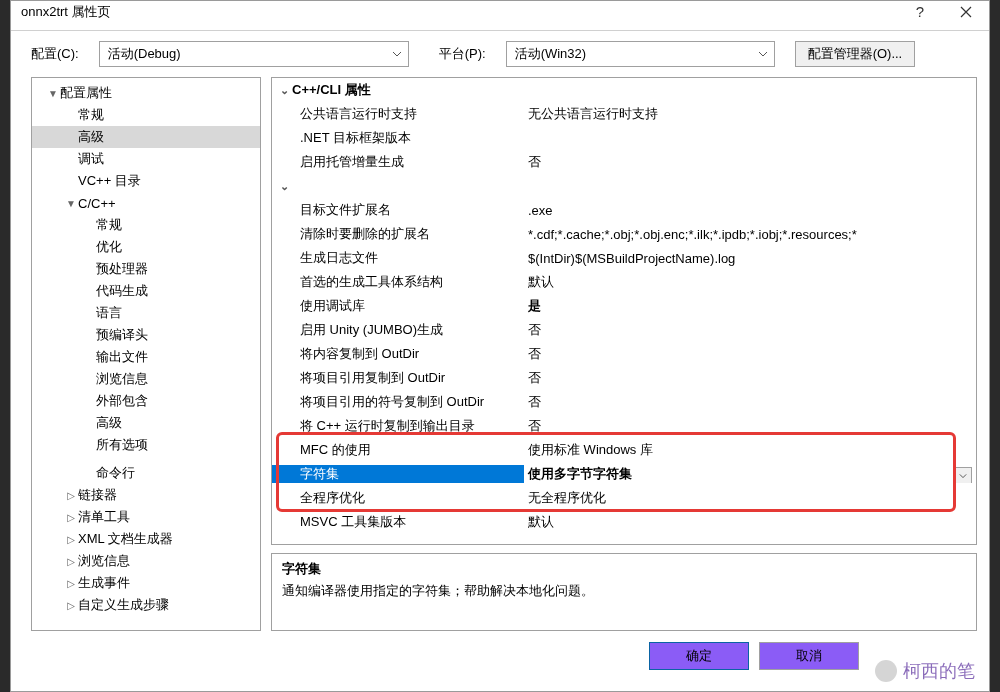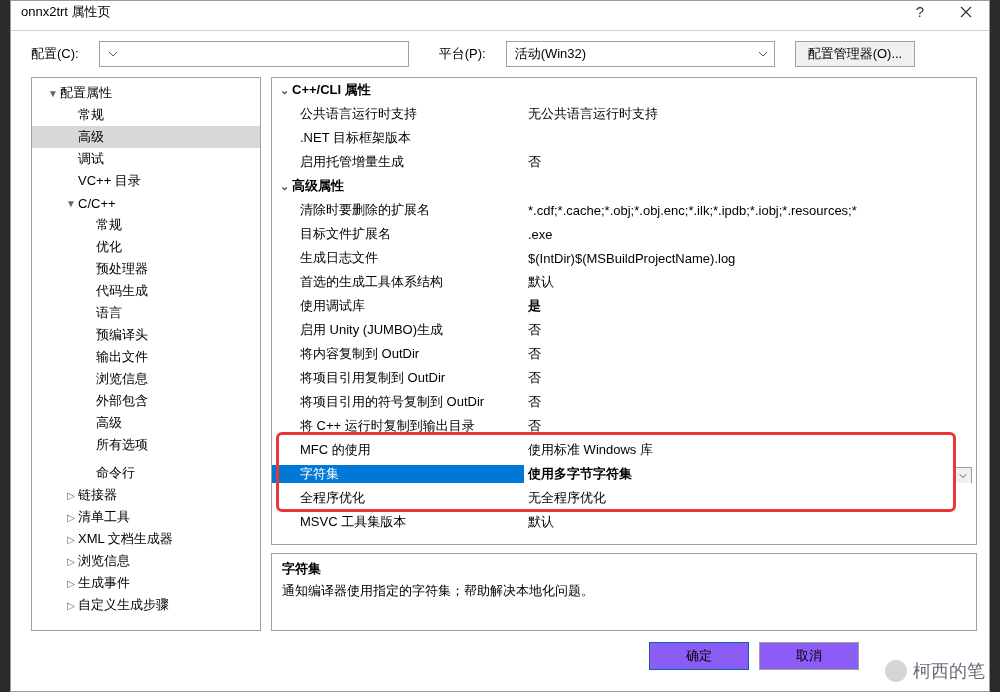--- a/index.html
+++ b/index.html
@@ -35,21 +35,21 @@
   .prop-row.selected { }
   .prop-row.selected .key { background: #0078d7; color: #fff; }
   .prop-row.selected .val { position: relative; }
   .prop-row .dd { position: absolute; right: 4px; top: 2px; width: 18px; height: 18px; border: 1px solid #a0a0a0; background: #f0f0f0; display: flex; align-items: center; justify-content: center; }
   .highlight-box { position: absolute; border: 3px solid #e53935; border-radius: 6px; pointer-events: none; }
   .helppanel { height: 78px; border: 1px solid #a0a0a0; padding: 6px 10px; font-size: 13px; }
   .helppanel .h-title { font-weight: bold; margin-bottom: 4px; }
   .footer { height: 50px; display: flex; align-items: center; justify-content: flex-end; padding: 0 20px; gap: 10px; }
   .footer .btn2 { width: 100px; height: 28px; border: 1px solid #a0a0a0; background: #8b5cf6; display: flex; align-items: center; justify-content: center; font-size: 13px; }
   .footer .btn2.primary { border: 1px solid #0a64a4; }
-  .watermark { position: absolute; right: 4px; bottom: 8px; display: flex; align-items: center; gap: 6px; color: #0f172a; font-size: 18px; opacity: 0.65; pointer-events: none; }
+  .watermark { position: absolute; right: 14px; bottom: 8px; display: flex; align-items: center; gap: 6px; color: #4c1d95; font-size: 18px; opacity: 0.65; pointer-events: none; }
   .watermark .wm-circle { width: 22px; height: 22px; border-radius: 50%; background: #bfbfbf; }
   .treepanel::-webkit-scrollbar, .propgrid-inner::-webkit-scrollbar { width: 16px; }
   .treepanel::-webkit-scrollbar-thumb, .propgrid-inner::-webkit-scrollbar-thumb { background: #c8c8c8; border: 1px solid #a8a8a8; }
   .treepanel::-webkit-scrollbar-track, .propgrid-inner::-webkit-scrollbar-track { background: #f0f0f0; }
 </style>
 </head>
 <body>
 
 <div class="dialog">
   <div class="titlebar">
@@ -59,20 +59,21 @@
     <div class="tb-btn close">
       <svg viewBox="0 0 12 12">
           <path d="M1 1 L11 11 M11 1 L1 11" stroke="#333" stroke-width="1.2" fill="none"></path>
         </svg>
     </div>
   </div>
 
   <div class="toprow">
     <label>配置(C):</label>
     <div class="combo" style="width:310px">
+      <span>活动(Debug)</span>
       <svg viewBox="0 0 10 10">
           <path d="M1 3 L5 7 L9 3" stroke="#555" fill="none"></path>
         </svg>
     </div>
     <label style="margin-left:10px">平台(P):</label>
     <div class="combo" style="width:269px">
       <span>活动(Win32)</span>
       <svg viewBox="0 0 10 10">
           <path d="M1 3 L5 7 L9 3" stroke="#555" fill="none"></path>
         </svg>
@@ -195,29 +196,28 @@
             <div class="prop-row">
               <span class="key">.NET 目标框架版本</span>
               <span class="val"></span>
             </div>
             <div class="prop-row">
               <span class="key">启用托管增量生成</span>
               <span class="val">否</span>
             </div>
             <div class="prop-row cat">
               <span class="exp">⌄</span>
-              <span class="key">高级属性</span>
+            </div>
+            <div class="prop-row">
+              <span class="key">目标文件扩展名</span>
+              <span class="val">.exe</span>
             </div>
             <div class="prop-row">
               <span class="key">清除时要删除的扩展名</span>
               <span class="val">*.cdf;*.cache;*.obj;*.obj.enc;*.ilk;*.ipdb;*.iobj;*.resources;*</span>
-            </div>
-            <div class="prop-row">
-              <span class="key">目标文件扩展名</span>
-              <span class="val">.exe</span>
             </div>
             <div class="prop-row">
               <span class="key">生成日志文件</span>
               <span class="val">$(IntDir)$(MSBuildProjectName).log</span>
             </div>
             <div class="prop-row">
               <span class="key">首选的生成工具体系结构</span>
               <span class="val">默认</span>
             </div>
             <div class="prop-row bold">

